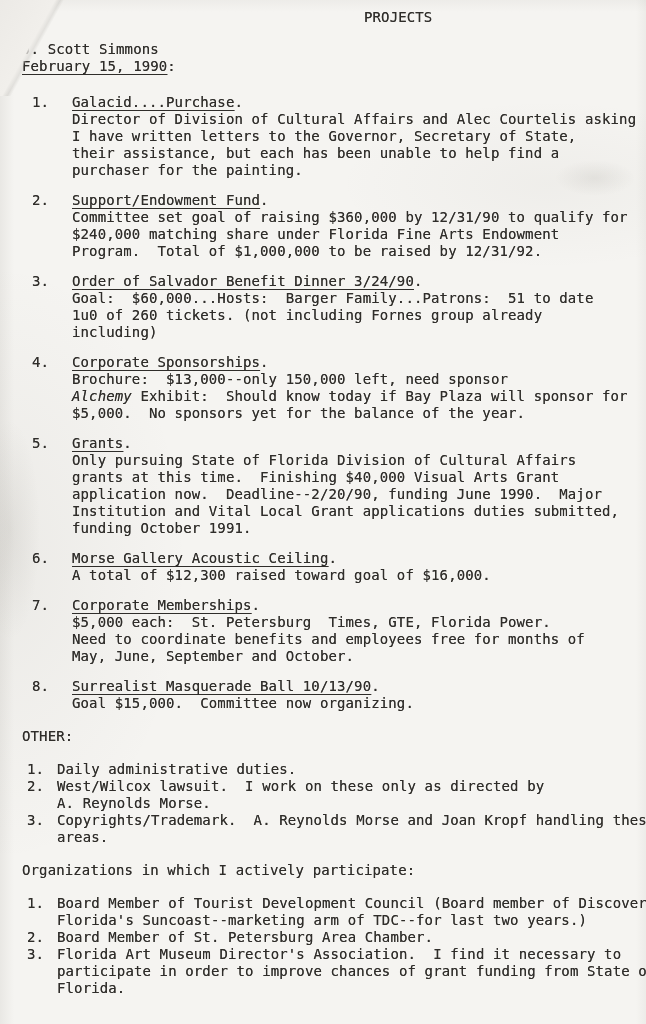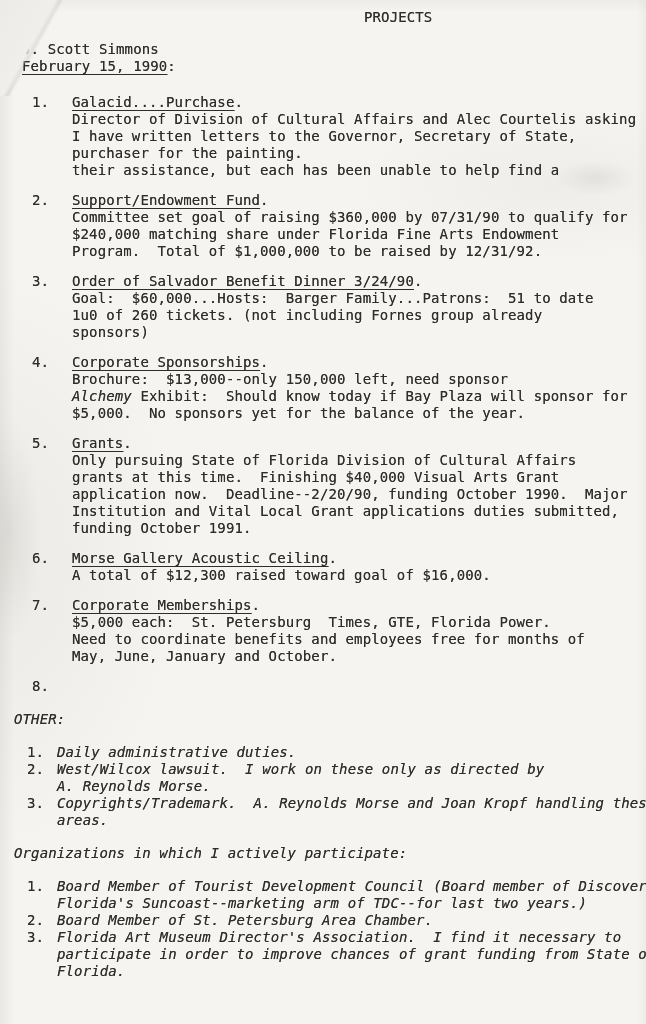--- a/index.html
+++ b/index.html
@@ -30,24 +30,24 @@
     background:radial-gradient(closest-side, rgba(105,100,90,0.10), transparent);
   }
   .title{margin:0;padding-top:9px;margin-left:364px;font-size:14px;font-weight:normal;}
   .byline-block{margin-top:15px;margin-left:22px;}
   .u{text-decoration:underline;text-underline-offset:3px;text-decoration-thickness:1px;}
   .proj-list{margin-top:19px;}
   .proj-row{display:flex;margin-bottom:13px;}
   .proj-num{margin-left:32px;width:40px;flex:0 0 auto;}
   .proj-content{flex:1 1 auto;min-width:0;}
   .line{white-space:pre;}
-  .section-label{margin-left:14px;margin-top:16px;margin-bottom:16px;font-style:italic;}
+  .section-label{margin-left:22px;margin-top:16px;margin-bottom:16px;}
   .sub-row{display:flex;}
   .sub-num{margin-left:27px;width:30px;flex:0 0 auto;}
-  .sub-content{flex:1 1 auto;min-width:0;font-style:italic;}
+  .sub-content{flex:1 1 auto;min-width:0;}
   i{font-style:italic;}
 </style>
 </head>
 <body>
 
 <div class="page">
   <div class="fold-tl"></div>
   <div class="smudge" style="left:555px;top:160px;width:80px;height:36px;"></div>
   <div class="smudge" style="left:-20px;top:420px;width:60px;height:220px;"></div>
 
@@ -58,80 +58,84 @@
     <div class="line"><span class="u">February 15, 1990</span><span>:</span></div>
   </div>
 
   <div class="proj-list" id="proj-list">
       <div class="proj-row">
         <div class="proj-num line">1.</div>
         <div class="proj-content">
           <div class="line"><span class="u">Galacid....Purchase</span>.</div>
           <div class="line">Director of Division of Cultural Affairs and Alec Courtelis asking</div>
           <div class="line">I have written letters to the Governor, Secretary of State,</div>
+          <div class="line">their assistance, but each has been unable to help find a</div>
           <div class="line">purchaser for the painting.</div>
-          <div class="line">their assistance, but each has been unable to help find a</div>
         </div>
       </div>
       <div class="proj-row">
         <div class="proj-num line">2.</div>
         <div class="proj-content">
           <div class="line"><span class="u">Support/Endowment Fund</span>.</div>
-          <div class="line">Committee set goal of raising $360,000 by 07/31/90 to qualify for</div>
+          <div class="line">Committee set goal of raising $360,000 by 12/31/90 to qualify for</div>
           <div class="line">$240,000 matching share under Florida Fine Arts Endowment</div>
           <div class="line">Program.  Total of $1,000,000 to be raised by 12/31/92.</div>
         </div>
       </div>
       <div class="proj-row">
         <div class="proj-num line">3.</div>
         <div class="proj-content">
           <div class="line"><span class="u">Order of Salvador Benefit Dinner 3/24/90</span>.</div>
           <div class="line">Goal:  $60,000...Hosts:  Barger Family...Patrons:  51 to date</div>
           <div class="line">1u0 of 260 tickets. (not including Fornes group already</div>
-          <div class="line">sponsors)</div>
+          <div class="line">including)</div>
         </div>
       </div>
       <div class="proj-row">
         <div class="proj-num line">4.</div>
         <div class="proj-content">
           <div class="line"><span class="u">Corporate Sponsorships</span>.</div>
           <div class="line">Brochure:  $13,000--only 150,000 left, need sponsor</div>
           <div class="line"><i>Alchemy</i> Exhibit:  Should know today if Bay Plaza will sponsor for</div>
           <div class="line">$5,000.  No sponsors yet for the balance of the year.</div>
         </div>
       </div>
       <div class="proj-row">
         <div class="proj-num line">5.</div>
         <div class="proj-content">
           <div class="line"><span class="u">Grants</span>.</div>
           <div class="line">Only pursuing State of Florida Division of Cultural Affairs</div>
           <div class="line">grants at this time.  Finishing $40,000 Visual Arts Grant</div>
-          <div class="line">application now.  Deadline--2/20/90, funding October 1990.  Major</div>
+          <div class="line">application now.  Deadline--2/20/90, funding June 1990.  Major</div>
           <div class="line">Institution and Vital Local Grant applications duties submitted,</div>
           <div class="line">funding October 1991.</div>
         </div>
       </div>
       <div class="proj-row">
         <div class="proj-num line">6.</div>
         <div class="proj-content">
           <div class="line"><span class="u">Morse Gallery Acoustic Ceiling</span>.</div>
           <div class="line">A total of $12,300 raised toward goal of $16,000.</div>
         </div>
       </div>
       <div class="proj-row">
         <div class="proj-num line">7.</div>
         <div class="proj-content">
           <div class="line"><span class="u">Corporate Memberships</span>.</div>
           <div class="line">$5,000 each:  St. Petersburg  Times, GTE, Florida Power.</div>
           <div class="line">Need to coordinate benefits and employees free for months of</div>
-          <div class="line">May, June, January and October.</div>
+          <div class="line">May, June, September and October.</div>
         </div>
       </div>
       <div class="proj-row">
         <div class="proj-num line">8.</div>
+        <div class="proj-content">
+          <div class="line"><span class="u">Surrealist Masquerade Ball 10/13/90</span>.</div>
+          <div class="line">Goal $15,000.  Committee now organizing.</div>
+        </div>
       </div>
     </div>
 
   <div class="section-label">OTHER:</div>
   <div id="other-list">
       <div class="sub-row">
         <div class="sub-num line">1.</div>
         <div class="sub-content">
           <div class="line">Daily administrative duties.</div>
         </div>

